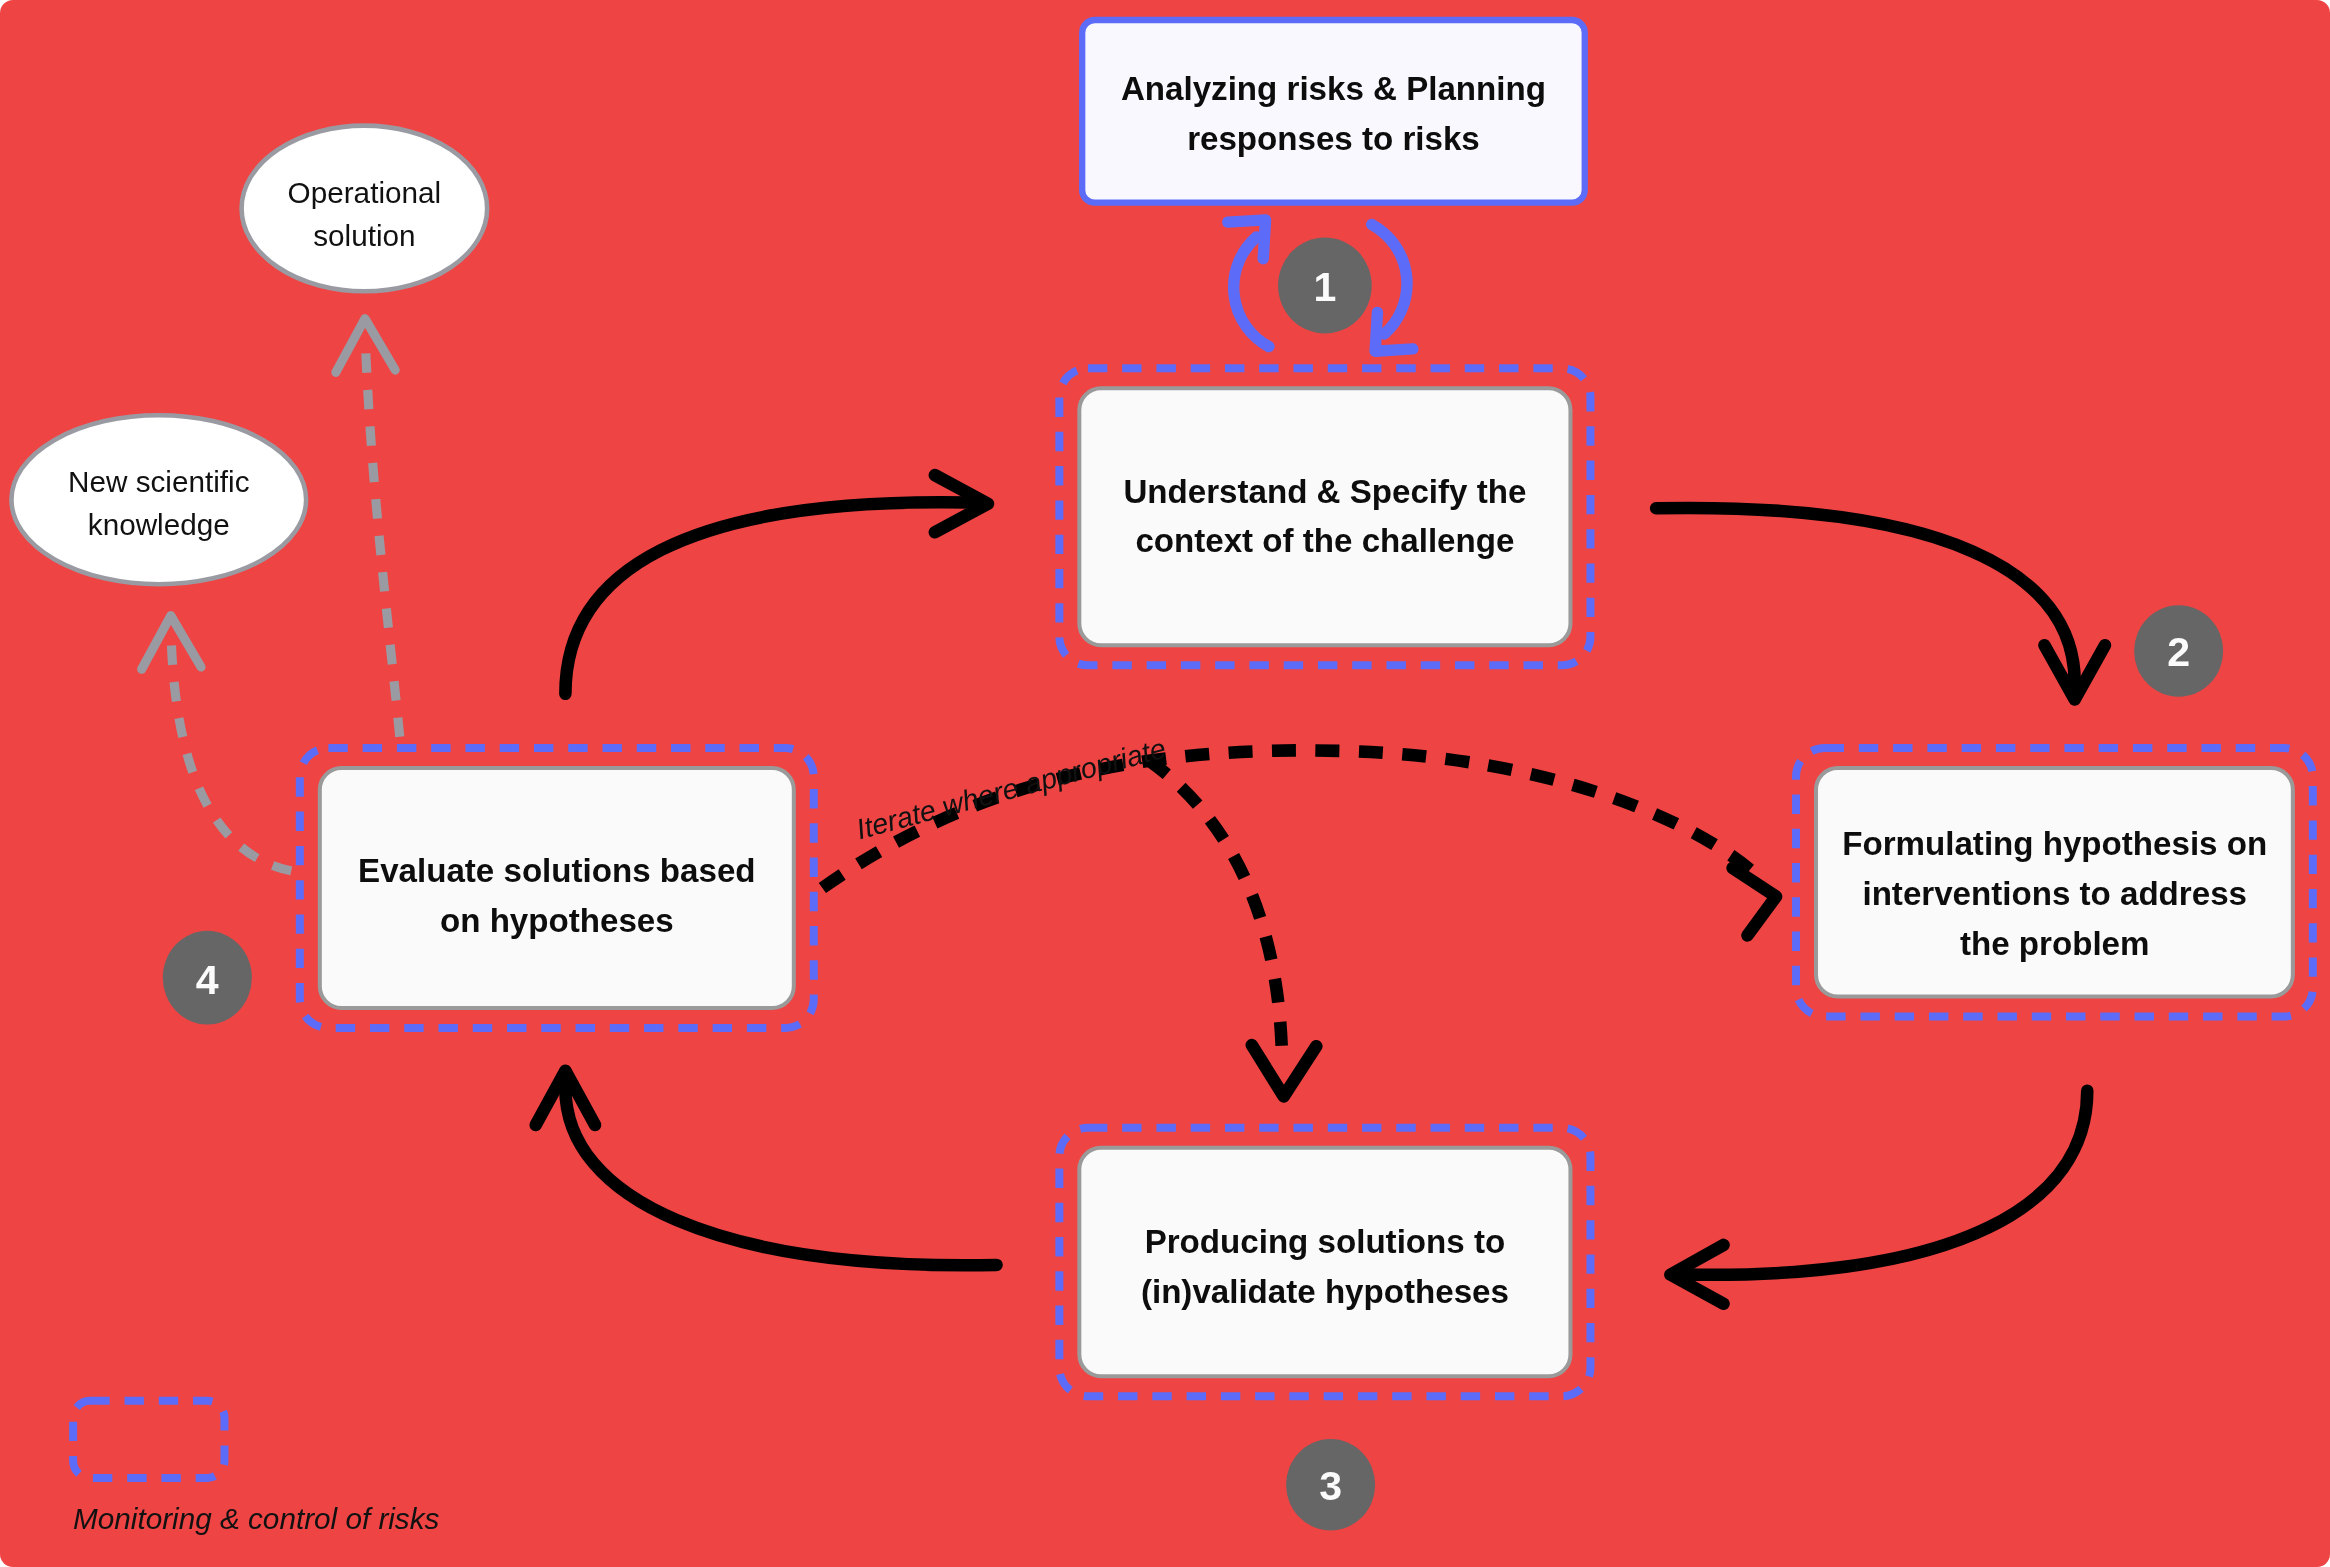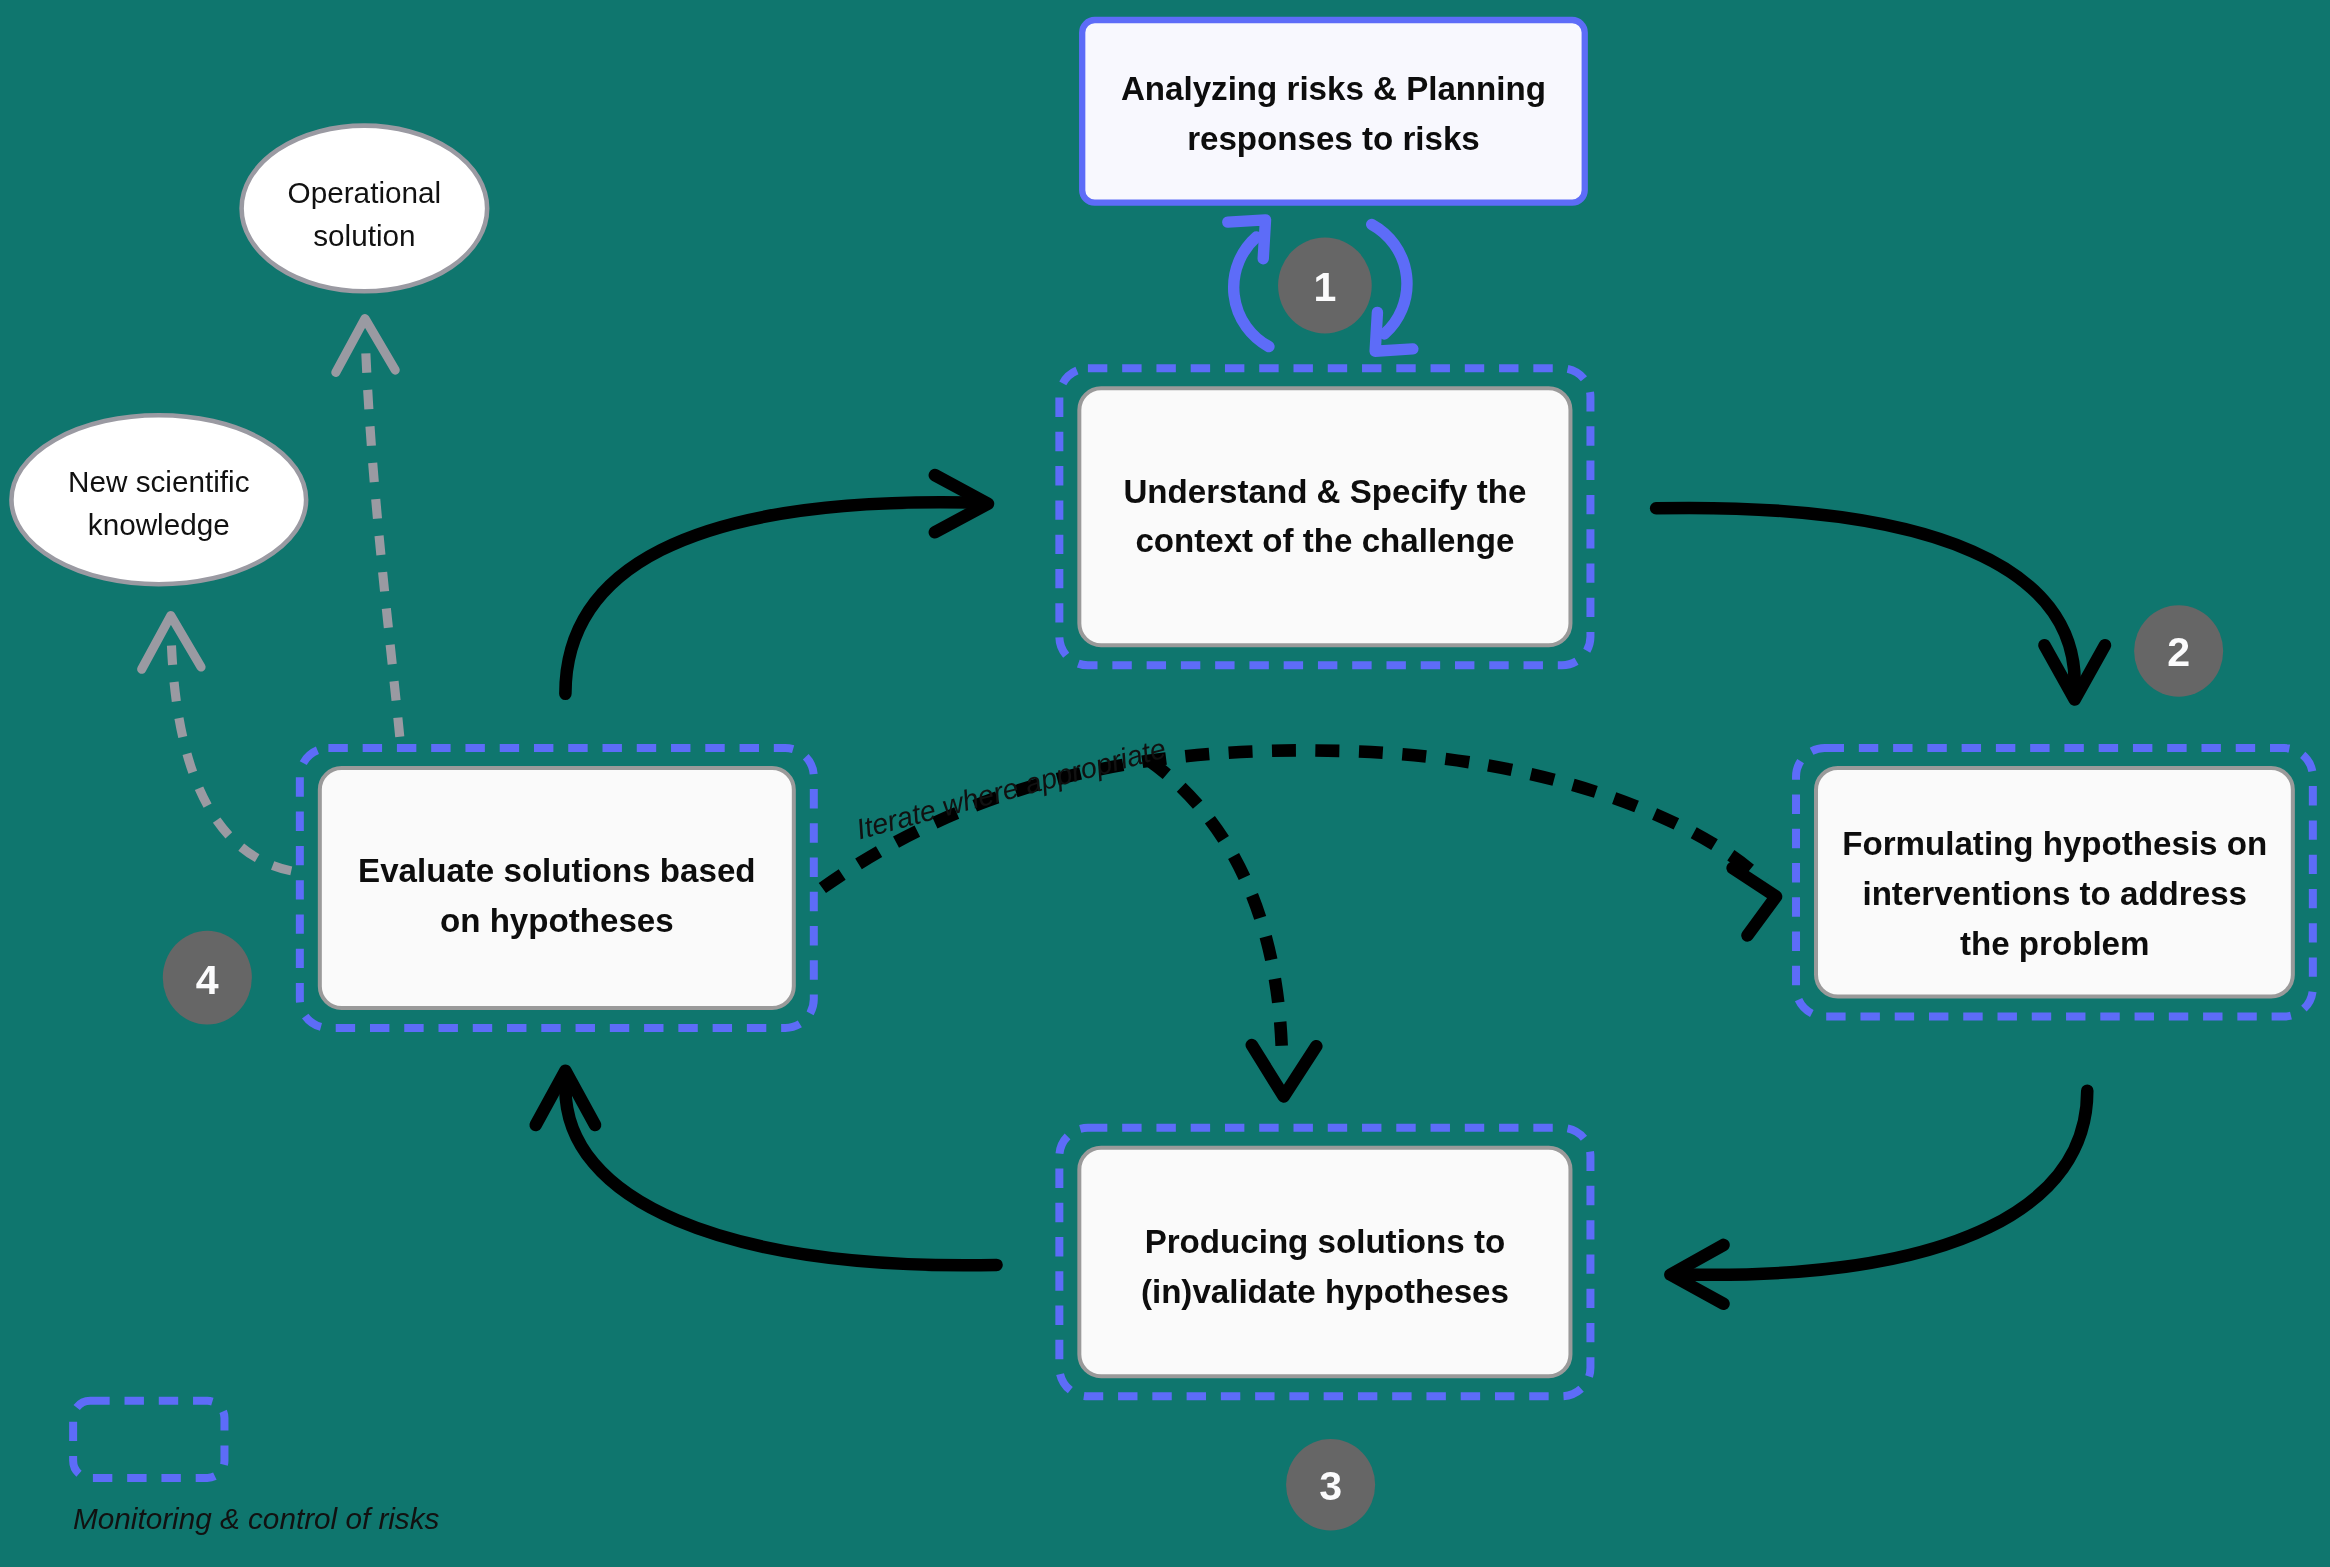--- a/index.html
+++ b/index.html
@@ -11,21 +11,22 @@
   body {
     width: 2330px;
     height: 1567px;
     overflow: hidden;
     font-family: "Liberation Sans", sans-serif;
   }
   #diagram-root {
     position: relative;
     width: 2330px;
     height: 1567px;
-    background: #0f766e;
+    background: #ef4444;
+    border-radius: 13px;
   }
   #diagram-svg {
     position: absolute;
     inset: 0;
     width: 2330px;
     height: 1567px;
     display: block;
   }
   
   .box-label {

